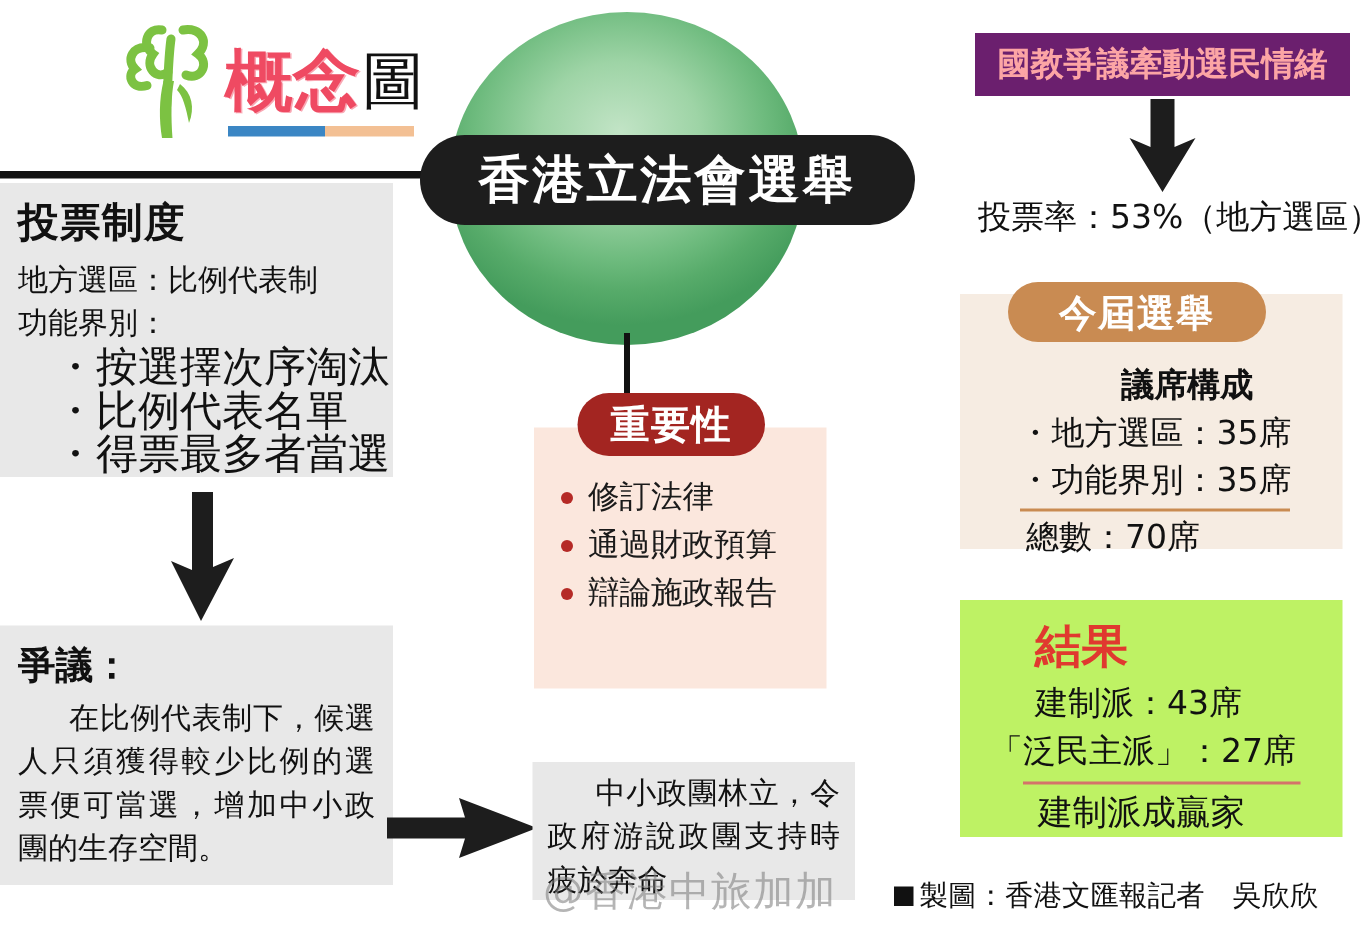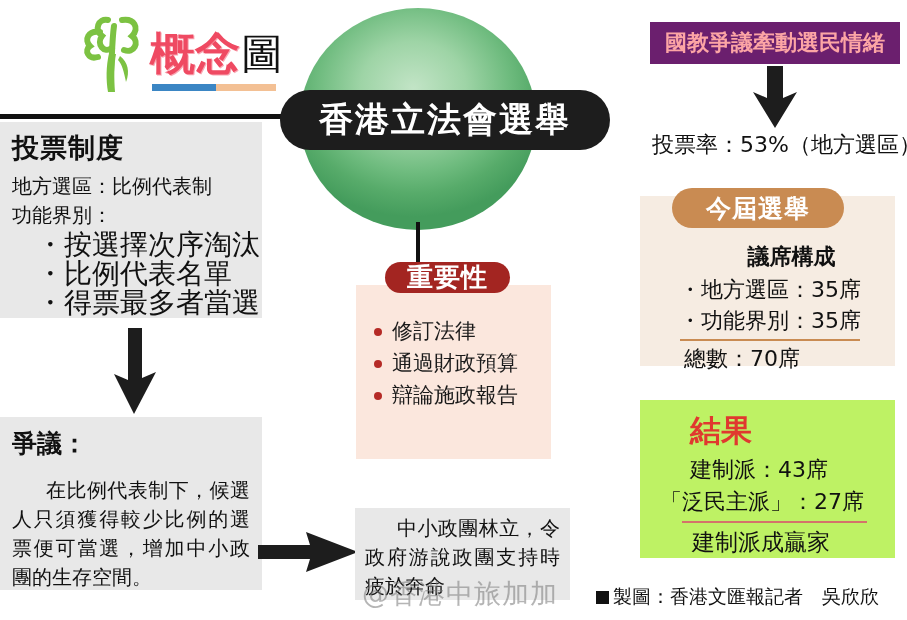--- a/index.html
+++ b/index.html
@@ -80,21 +80,21 @@
 
   
   #controversy-box {
     left: 0px; top: 417px; width: 262px; height: 173px;
     background: #e8e8e8;
     padding: 8px 12px 6px 12px;
     box-sizing: border-box;
   }
   #controversy-title {
     font-size: 25px; font-weight: bold; color: #111;
-    margin: 2px 0 16px 0;
+    margin: 2px 0 4px 0;
     font-family: "DejaVu Sans", sans-serif;
   }
   #controversy-body {
     font-size: 20px; color: #111; line-height: 29px;
     text-indent: 34px; text-align: justify;
     font-family: "DejaVu Sans", sans-serif;
   }
 
   
   #right-arrow { left: 258px; top: 530px; width: 100px; height: 44px; }
@@ -132,21 +132,21 @@
     letter-spacing: 2px;
     font-family: "DejaVu Sans", sans-serif;
   }
 
   
   #importance-box {
     left: 356px; top: 285px; width: 195px; height: 174px;
     background: #fbe7dd;
   }
   #importance-pill {
-    left: 385px; top: 262px; width: 125px; height: 31px;
+    left: 385px; top: 262px; width: 125px; height: 42px;
     background: #a32521; border-radius: 21px;
     display: flex; align-items: center; justify-content: center;
   }
   #importance-pill span {
     color: #ffffff; font-size: 26px; font-weight: bold; letter-spacing: 1px;
     font-family: "DejaVu Sans", sans-serif;
   }
   .imp-item {
     font-size: 21px; color: #1a1a1a; line-height: 32px;
     font-family: "DejaVu Sans", sans-serif;

